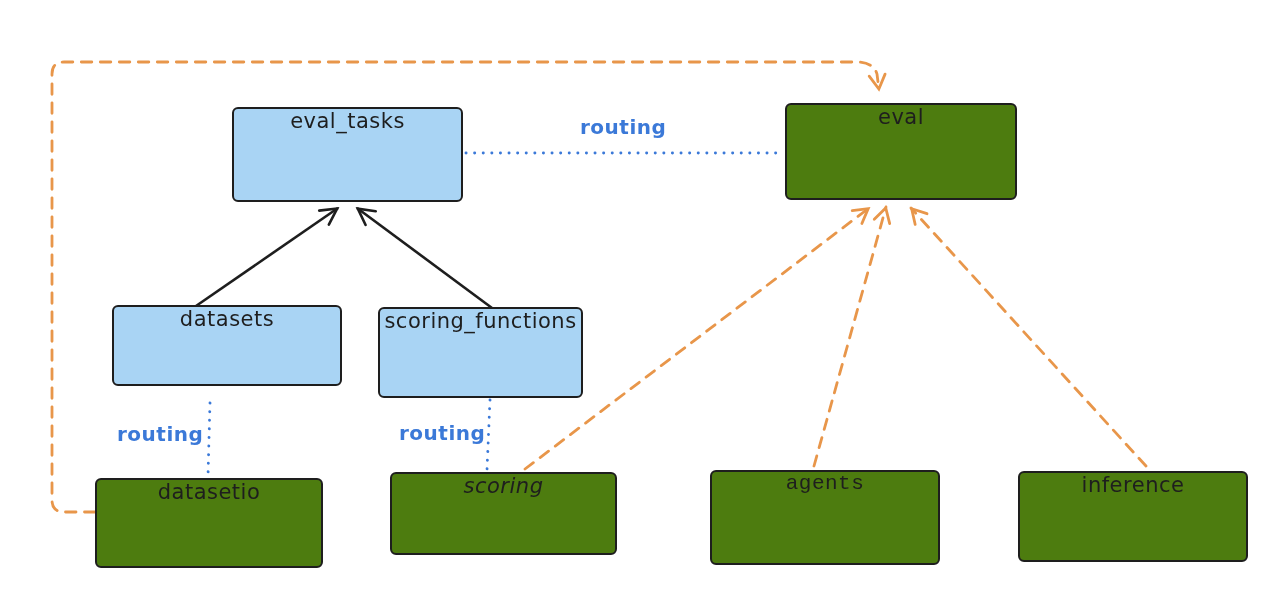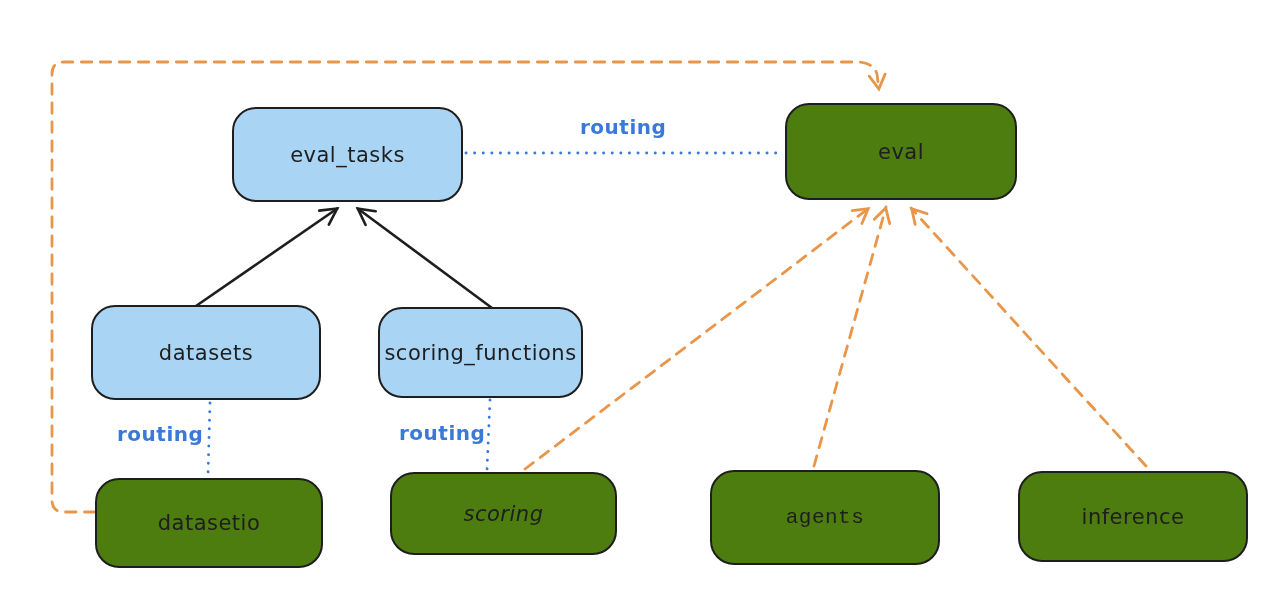--- a/index.html
+++ b/index.html
@@ -7,33 +7,33 @@
     position:relative;
     width:1280px;height:596px;
     background:#ffffff;
     font-family:"DejaVu Sans",sans-serif;
     overflow:hidden;
   }
   .connectors{position:absolute;left:0;top:0;width:1280px;height:596px;z-index:1;}
   .node{
     position:absolute;
     z-index:2;
-    display:flex;align-items:center;justify-content:center;
+    display:flex;justify-content:center;
     border:2.5px solid #1e1e1e;
-    border-radius:24px;
+    border-radius:6px;
     font-size:21px;
     color:#1e1e1e;
     letter-spacing:0.5px;
     box-sizing:border-box;
   }
   .node-blue{background:#a9d4f4;}
   .node-green{background:#4d7c0f;}
   #n-eval_tasks{left:232px;top:107px;width:231px;height:95px;}
   #n-eval{left:785px;top:103px;width:232px;height:97px;}
-  #n-datasets{left:91px;top:305px;width:230px;height:95px;}
+  #n-datasets{left:112px;top:305px;width:230px;height:81px;}
   #n-scoring_functions{left:378px;top:307px;width:205px;height:91px;}
   #n-datasetio{left:95px;top:478px;width:228px;height:90px;}
   #n-scoring{left:390px;top:472px;width:227px;height:83px;font-style:italic;}
   #n-agents{left:710px;top:470px;width:230px;height:95px;font-family:Liberation Mono, monospace;}
   #n-inference{left:1018px;top:471px;width:230px;height:91px;}
   .edge-label{
     position:absolute;
     z-index:3;
     color:#3b79d8;
     font-size:20px;

